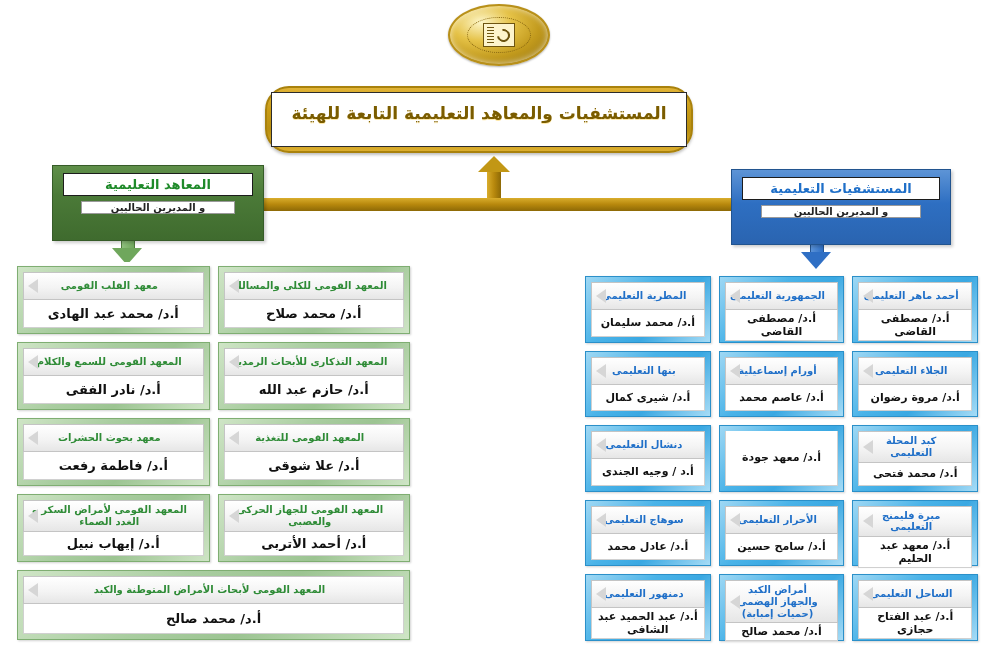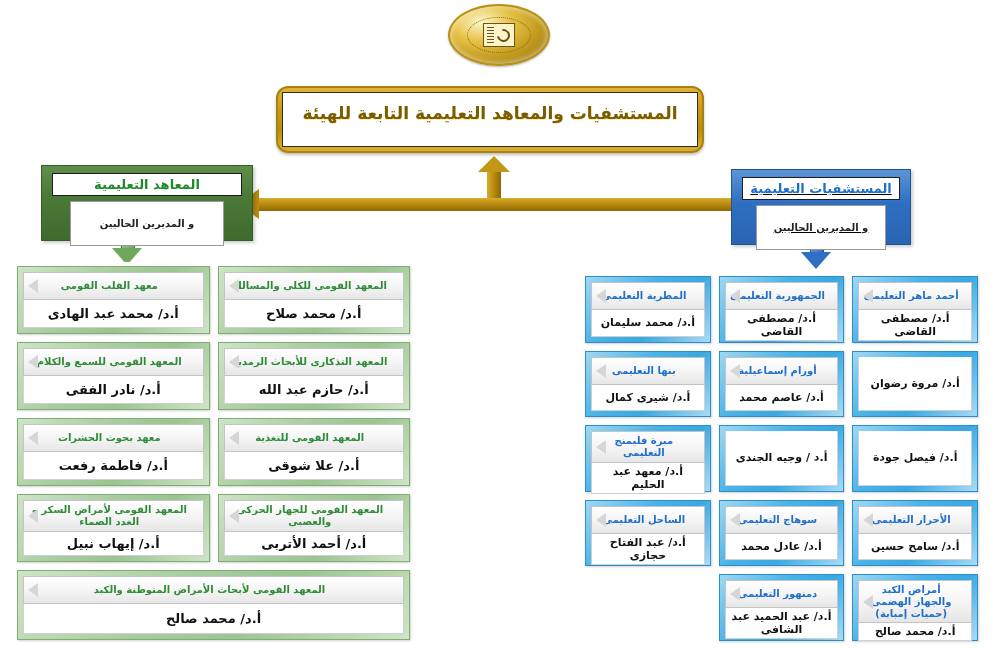--- a/index.html
+++ b/index.html
@@ -36,23 +36,23 @@
     background:repeating-linear-gradient(to bottom,#6d5410 0 1px,transparent 1px 3px);
   }
   .emblem-core:after{
     content:"";position:absolute;right:4px;top:5px;width:9px;height:9px;
     border:2px solid #6d5410;border-radius:50%;border-left-color:transparent;
     transform:rotate(35deg);
   }
 
   
   .title-box{
-    position:absolute;left:276px;top:86px;width:428px;height:67px;
+    position:absolute;left:265px;top:86px;width:428px;height:67px;
     background:linear-gradient(to bottom,#e0b336 0%,#c99c16 35%,#b98f10 65%,#dcae2e 100%);
-    border:2px solid #a9820d;border-radius:12px;
+    border:2px solid #a9820d;border-radius:24px;
     box-shadow:0 2px 3px rgba(0,0,0,.25);
     padding:4px;box-sizing:border-box;
   }
   .title-inner{
     width:100%;height:100%;background:#ffffff;border:1px solid #2b2b2b;
     box-sizing:border-box;display:flex;align-items:center;justify-content:center;
     padding-bottom:14px;
   }
   .title-text{
     font-size:17px;font-weight:bold;color:#7a5c00;letter-spacing:0px;
@@ -86,42 +86,41 @@
   .down-green{left:117px;top:232px;}
   .down-green .shaft{background:linear-gradient(to right,#8fbf7d,#6fa75c);border:1px solid #4e7a3e;}
   .down-green .head{border-top:17px solid #6fa75c;}
   .down-blue{left:806px;top:236px;}
   .down-blue .shaft{background:linear-gradient(to right,#5b93d8,#2f6fc4);border:1px solid #24548f;}
   .down-blue .head{border-top:17px solid #2f6fc4;}
 
   
   .header-plate{position:absolute;box-sizing:border-box;padding:7px 10px 10px;}
   .hp-green{
-    left:41px;top:165px;width:212px;height:76px;
+    left:52px;top:165px;width:212px;height:76px;
     background:linear-gradient(to bottom,#5f8f49 0%,#4b7a38 40%,#3f6b2e 100%);
     border:1px solid #365c28;
     box-shadow:2px 2px 3px rgba(0,0,0,.2);
   }
   .hp-blue{
-    left:731px;top:169px;width:180px;height:76px;
+    left:731px;top:169px;width:220px;height:76px;
     background:linear-gradient(to bottom,#5d94d6 0%,#2e6fc2 45%,#2a64b0 100%);
     border:1px solid #22548f;
     box-shadow:2px 2px 3px rgba(0,0,0,.2);
-    text-decoration:underline;
   }
   .hp-title{
     background:#ffffff;border:1px solid #1c1c1c;
     text-align:center;font-size:13px;font-weight:bold;padding:3px 2px;
   }
   .hp-green .hp-title{color:#1f8a2a;}
   .hp-blue .hp-title{color:#1f6fc8;}
   .hp-sub{
     background:#ffffff;border:1px solid #9a9a9a;
     margin:5px auto 7px;width:78%;text-align:center;
-    font-size:10px;font-weight:bold;color:#222;padding:16px 2px;
+    font-size:10px;font-weight:bold;color:#222;padding:0 2px;
   }
 
   
   .panel{position:absolute;box-sizing:border-box;}
   .panel-green{
     left:13px;top:262px;width:401px;height:382px;
     background:#ffffff;
   }
   .panel-blue{
     left:581px;top:272px;width:401px;height:374px;
@@ -291,42 +290,50 @@
           </div>
         </div>
         <div class="node">
           <div class="node-frame b-frame">
             <div class="node-title">المطرية التعليمى</div>
             <div class="node-name">أ.د/ محمد سليمان</div>
           </div>
         </div>
         <div class="node">
           <div class="node-frame b-frame">
+            <div class="node-title">الجلاء التعليمى</div>
             <div class="node-name">أ.د/ مروة رضوان</div>
           </div>
         </div>
         <div class="node">
           <div class="node-frame b-frame">
             <div class="node-title">أورام إسماعيلية</div>
             <div class="node-name">أ.د/ عاصم محمد</div>
           </div>
         </div>
         <div class="node">
           <div class="node-frame b-frame">
             <div class="node-title">بنها التعليمى</div>
             <div class="node-name">أ.د/ شيرى كمال</div>
           </div>
         </div>
         <div class="node">
           <div class="node-frame b-frame">
-            <div class="node-name">أ.د/ فيصل جودة</div>
-          </div>
-        </div>
-        <div class="node">
-          <div class="node-frame b-frame">
+            <div class="node-title">كبد المحلة التعليمى</div>
+            <div class="node-name">أ.د/ محمد فتحى</div>
+          </div>
+        </div>
+        <div class="node">
+          <div class="node-frame b-frame">
+            <div class="node-name">أ.د/ معهد جودة</div>
+          </div>
+        </div>
+        <div class="node">
+          <div class="node-frame b-frame">
+            <div class="node-title">دنشال التعليمى</div>
             <div class="node-name">أ.د / وجيه الجندى</div>
           </div>
         </div>
         <div class="node">
           <div class="node-frame b-frame">
             <div class="node-title">مبرة فليمنج التعليمى</div>
             <div class="node-name">أ.د/ معهد عبد الحليم</div>
           </div>
         </div>
         <div class="node">

